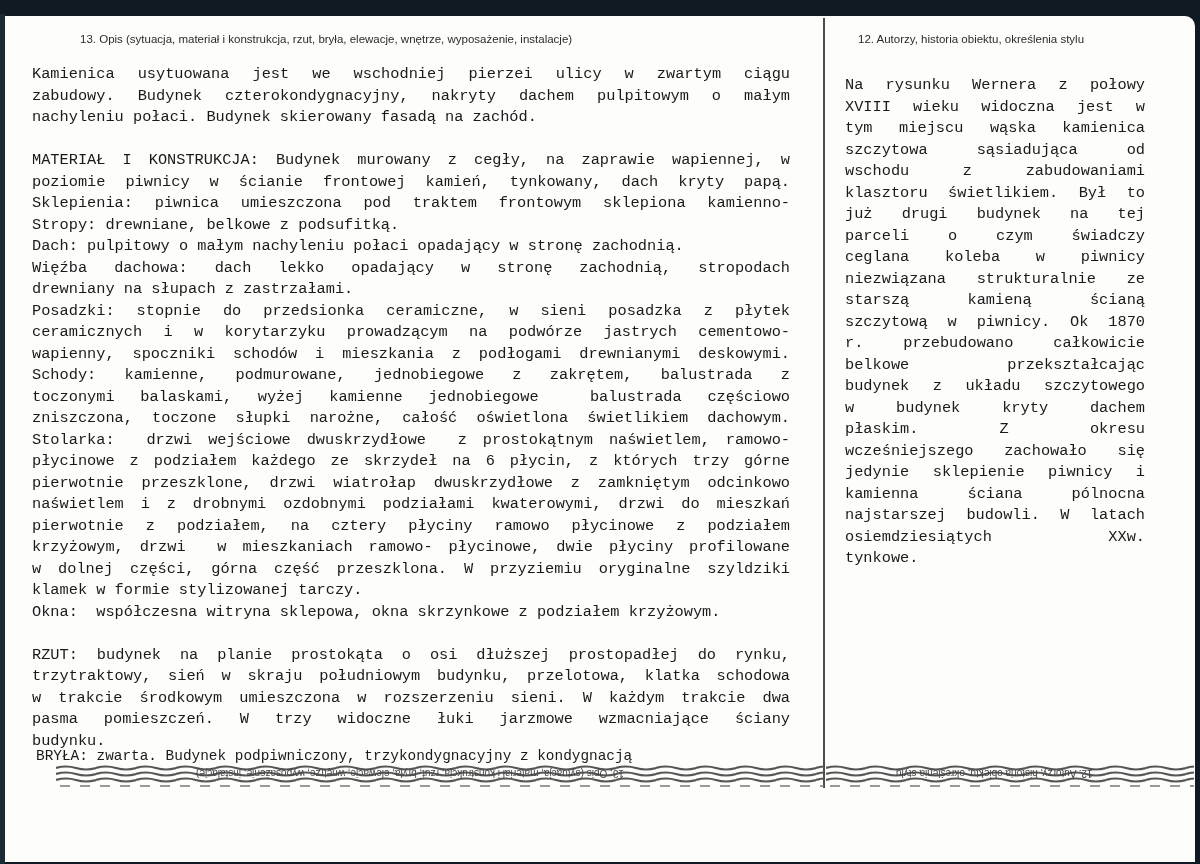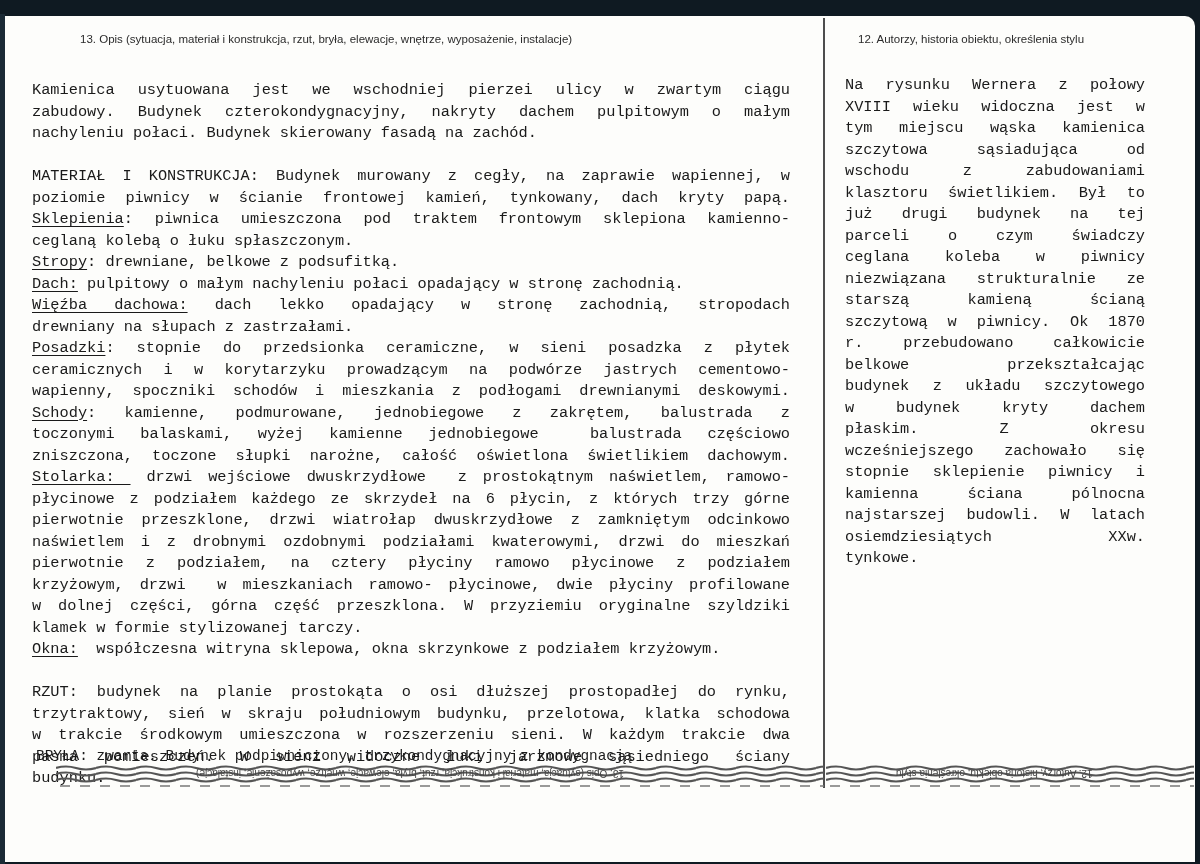--- a/index.html
+++ b/index.html
@@ -29,21 +29,21 @@
   .right-header { left: 858px; top: 33px; }
   .text-block {
     position: absolute; color: #1a1a1a; font-size: 15.3px; line-height: 21.5px;
   }
   .left-col { left: 32px; width: 758px; }
   .right-col { left: 845px; width: 300px; }
   .line {
     display: block; white-space: pre; text-align: justify; text-align-last: justify; height: 21.5px;
   }
   .line.last { text-align-last: left; }
-  .u { text-decoration: underline; text-underline-offset: 3px; }
+  .u { text-underline-offset: 3px; }
   .gap { height: 21.5px; display: block; }
   .bryla {
     position: absolute; left: 36px; top: 748px; font-size: 15px; color: #1a1a1a;
     transform: scaleX(0.96); transform-origin: left top; white-space: nowrap;
   }
   .wavy {
     position: absolute; top: 764px; height: 24px; overflow: hidden;
   }
   .wavy-left { left: 56px; width: 768px; }
   .wavy-right { left: 826px; width: 368px; }
@@ -55,29 +55,28 @@
 </head>
 <body>
 
 <div class="sheet-left-shadow"></div>
 <div class="sheet"></div>
 <div class="divider"></div>
 
 <div class="section-header left-header">13. Opis (sytuacja, materiał i konstrukcja, rzut, bryła, elewacje, wnętrze, wyposażenie, instalacje)</div>
 <div class="section-header right-header">12. Autorzy, historia obiektu, określenia stylu</div>
 
-<div class="text-block left-col" style="top:80px;">
+<div class="text-block left-col" style="top:64px;">
   <span class="line">Kamienica usytuowana jest we wschodniej pierzei ulicy w zwartym ciągu</span>
   <span class="line">zabudowy. Budynek czterokondygnacyjny, nakryty dachem pulpitowym o małym</span>
   <span class="line last">nachyleniu połaci. Budynek skierowany fasadą na zachód.</span>
   <span class="gap"></span>
   <span class="line">MATERIAŁ I KONSTRUKCJA: Budynek murowany z cegły, na zaprawie wapiennej, w</span>
   <span class="line">poziomie piwnicy w ścianie frontowej kamień, tynkowany, dach kryty papą.</span>
   <span class="line"><span class="u">Sklepienia</span><span>: piwnica umieszczona pod traktem frontowym sklepiona kamienno-</span></span>
-  <span class="line last">ceglaną kolebą o łuku spłaszczonym.</span>
   <span class="line last"><span class="u">Stropy</span><span>: drewniane, belkowe z podsufitką.</span></span>
   <span class="line last"><span class="u">Dach:</span><span> pulpitowy o małym nachyleniu połaci opadający w stronę zachodnią.</span></span>
   <span class="line"><span class="u">Więźba dachowa:</span><span> dach lekko opadający w stronę zachodnią, stropodach</span></span>
   <span class="line last">drewniany na słupach z zastrzałami.</span>
   <span class="line"><span class="u">Posadzki</span><span>: stopnie do przedsionka ceramiczne, w sieni posadzka z płytek</span></span>
   <span class="line">ceramicznych i w korytarzyku prowadzącym na podwórze jastrych cementowo-</span>
   <span class="line">wapienny, spoczniki schodów i mieszkania z podłogami drewnianymi deskowymi.</span>
   <span class="line"><span class="u">Schody</span><span>: kamienne, podmurowane, jednobiegowe z zakrętem, balustrada z</span></span>
   <span class="line">toczonymi balaskami, wyżej kamienne jednobiegowe  balustrada częściowo</span>
   <span class="line">zniszczona, toczone słupki narożne, całość oświetlona świetlikiem dachowym.</span>
@@ -87,21 +86,21 @@
   <span class="line">naświetlem i z drobnymi ozdobnymi podziałami kwaterowymi, drzwi do mieszkań</span>
   <span class="line">pierwotnie z podziałem, na cztery płyciny ramowo płycinowe z podziałem</span>
   <span class="line">krzyżowym, drzwi  w mieszkaniach ramowo- płycinowe, dwie płyciny profilowane</span>
   <span class="line">w dolnej części, górna część przeszklona. W przyziemiu oryginalne szyldziki</span>
   <span class="line last">klamek w formie stylizowanej tarczy.</span>
   <span class="line last"><span class="u">Okna:</span><span>  współczesna witryna sklepowa, okna skrzynkowe z podziałem krzyżowym.</span></span>
   <span class="gap"></span>
   <span class="line">RZUT: budynek na planie prostokąta o osi dłuższej prostopadłej do rynku,</span>
   <span class="line">trzytraktowy, sień w skraju południowym budynku, przelotowa, klatka schodowa</span>
   <span class="line">w trakcie środkowym umieszczona w rozszerzeniu sieni. W każdym trakcie dwa</span>
-  <span class="line">pasma pomieszczeń. W sieni widoczne łuki jarzmowe sąsiedniego ściany</span>
+  <span class="line">pasma pomieszczeń. W trzy widoczne łuki jarzmowe wzmacniające ściany</span>
   <span class="line last">budynku.</span>
 </div>
 
 <div class="bryla">BRYŁA: zwarta. Budynek podpiwniczony, trzykondygnacyjny z kondygnacją</div>
 
 <div class="wavy wavy-left">
   <svg width="768" height="24" viewBox="0 0 768 24">
     <defs>
       <pattern id="wv" width="40" height="24" patternUnits="userSpaceOnUse">
         <path d="M0 4 Q10 1 20 4 T40 4" stroke="#555" stroke-width="2.2" fill="none"></path>
@@ -133,18 +132,18 @@
   <span class="line">ceglana koleba w piwnicy</span>
   <span class="line">niezwiązana strukturalnie ze</span>
   <span class="line">starszą   kamieną   ścianą</span>
   <span class="line">szczytową w piwnicy. Ok 1870</span>
   <span class="line">r. przebudowano całkowicie</span>
   <span class="line">belkowe      przekształcając</span>
   <span class="line">budynek z układu szczytowego</span>
   <span class="line">w budynek kryty dachem</span>
   <span class="line">płaskim.     Z     okresu</span>
   <span class="line">wcześniejszego zachowało się</span>
-  <span class="line">stopnie sklepienie piwnicy i</span>
+  <span class="line">jedynie sklepienie piwnicy i</span>
   <span class="line">kamienna   ściana   pólnocna</span>
   <span class="line">najstarszej budowli. W latach</span>
   <span class="line">osiemdziesiątych       XXw.</span>
   <span class="line last">tynkowe.</span>
 </div>
 
 </body></html>

